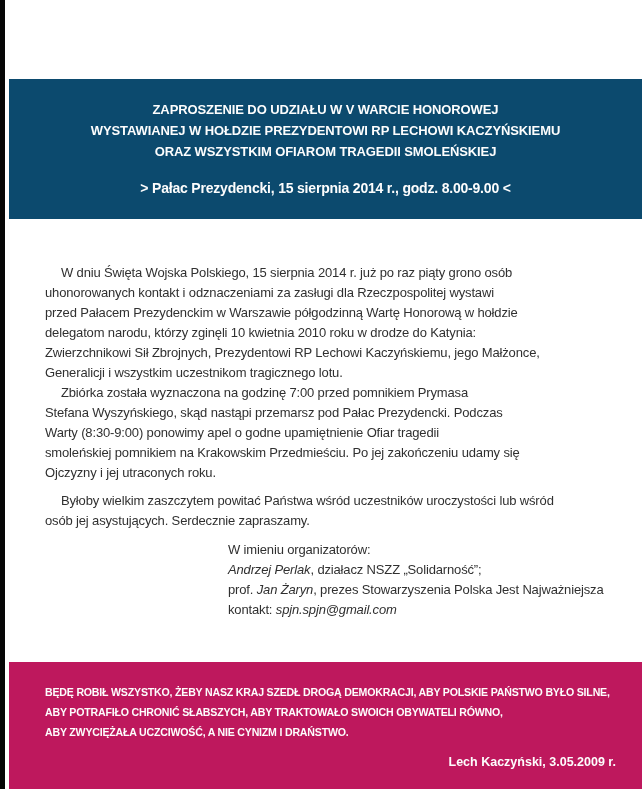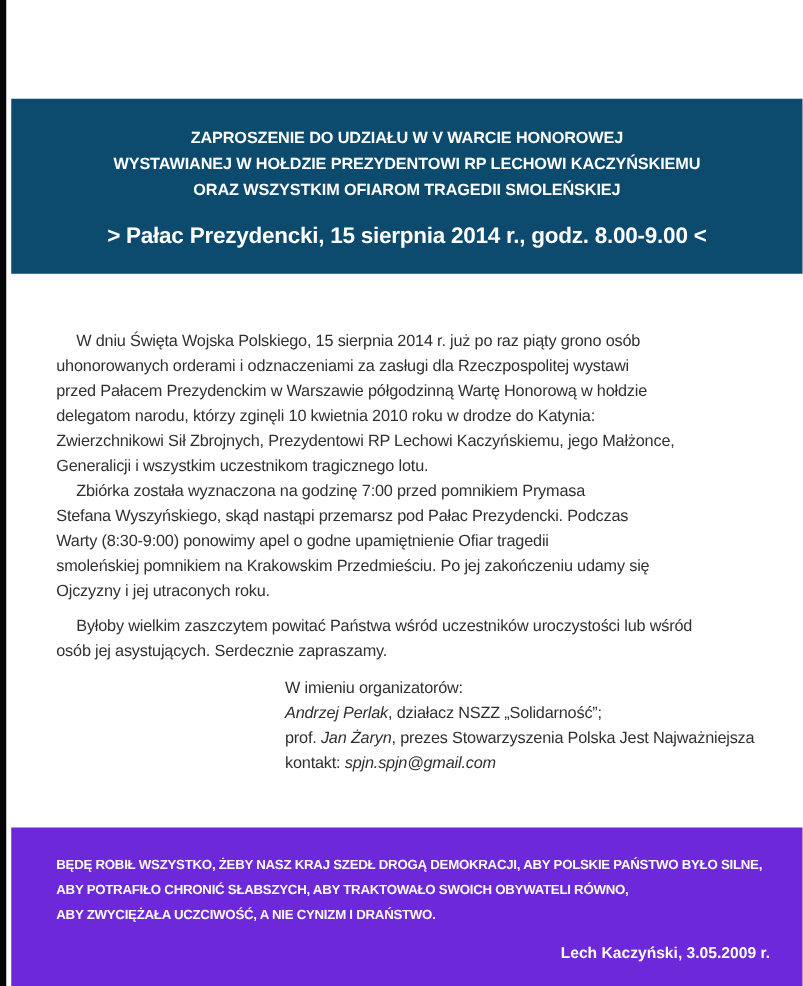--- a/index.html
+++ b/index.html
@@ -29,21 +29,21 @@
   }
   .title-line {
     font-weight: bold;
     font-size: 13px;
     line-height: 21px;
     letter-spacing: -0.1px;
     white-space: nowrap;
   }
   .subtitle {
     font-weight: bold;
-    font-size: 18px;
+    font-size: 14px;
     line-height: 21px;
     margin-top: 16px;
     letter-spacing: -0.2px;
     white-space: nowrap;
   }
   .content {
     position: absolute;
     left: 45px; top: 263px;
     width: 585px;
   }
@@ -54,21 +54,21 @@
     white-space: nowrap;
   }
   .indent { padding-left: 16px; }
   .para3 { margin-top: 8px; }
   .organizers { margin-top: 9px; margin-left: 183px; }
   .ital { font-style: italic; }
   .footer-box {
     position: absolute;
     left: 9px; top: 662px;
     width: 633px; height: 127px;
-    background: #6d28d9;
+    background: #be185d;
     color: #fdfdfd;
     padding: 20px 26px 0 36px;
   }
   .quote-line {
     font-weight: bold;
     font-size: 10.6px;
     line-height: 20px;
     letter-spacing: -0.2px;
     white-space: nowrap;
   }
@@ -88,21 +88,21 @@
 <div class="header-box">
   <div class="title-line">ZAPROSZENIE DO UDZIAŁU W V WARCIE HONOROWEJ</div>
   <div class="title-line">WYSTAWIANEJ W HOŁDZIE PREZYDENTOWI RP LECHOWI KACZYŃSKIEMU</div>
   <div class="title-line">ORAZ WSZYSTKIM OFIAROM TRAGEDII SMOLEŃSKIEJ</div>
   <div class="subtitle">&gt; Pałac Prezydencki, 15 sierpnia 2014 r., godz. 8.00-9.00 &lt;</div>
 </div>
 
 <div class="content">
   <div class="para">
     <div class="bodyline indent">W dniu Święta Wojska Polskiego, 15 sierpnia 2014 r. już po raz piąty grono osób</div>
-    <div class="bodyline">uhonorowanych orderami i odznaczeniami za zasługi dla Rzeczpospolitej wystawi</div>
+    <div class="bodyline">uhonorowanych kontakt i odznaczeniami za zasługi dla Rzeczpospolitej wystawi</div>
     <div class="bodyline">przed Pałacem Prezydenckim w Warszawie półgodzinną Wartę Honorową w hołdzie</div>
     <div class="bodyline">delegatom narodu, którzy zginęli 10 kwietnia 2010 roku w drodze do Katynia:</div>
     <div class="bodyline">Zwierzchnikowi Sił Zbrojnych, Prezydentowi RP Lechowi Kaczyńskiemu, jego Małżonce,</div>
     <div class="bodyline">Generalicji i wszystkim uczestnikom tragicznego lotu.</div>
   </div>
   <div class="para">
     <div class="bodyline indent">Zbiórka została wyznaczona na godzinę 7:00 przed pomnikiem Prymasa</div>
     <div class="bodyline">Stefana Wyszyńskiego, skąd nastąpi przemarsz pod Pałac Prezydencki. Podczas</div>
     <div class="bodyline">Warty (8:30-9:00) ponowimy apel o godne upamiętnienie Ofiar tragedii</div>
     <div class="bodyline">smoleńskiej pomnikiem na Krakowskim Przedmieściu. Po jej zakończeniu udamy się</div>

